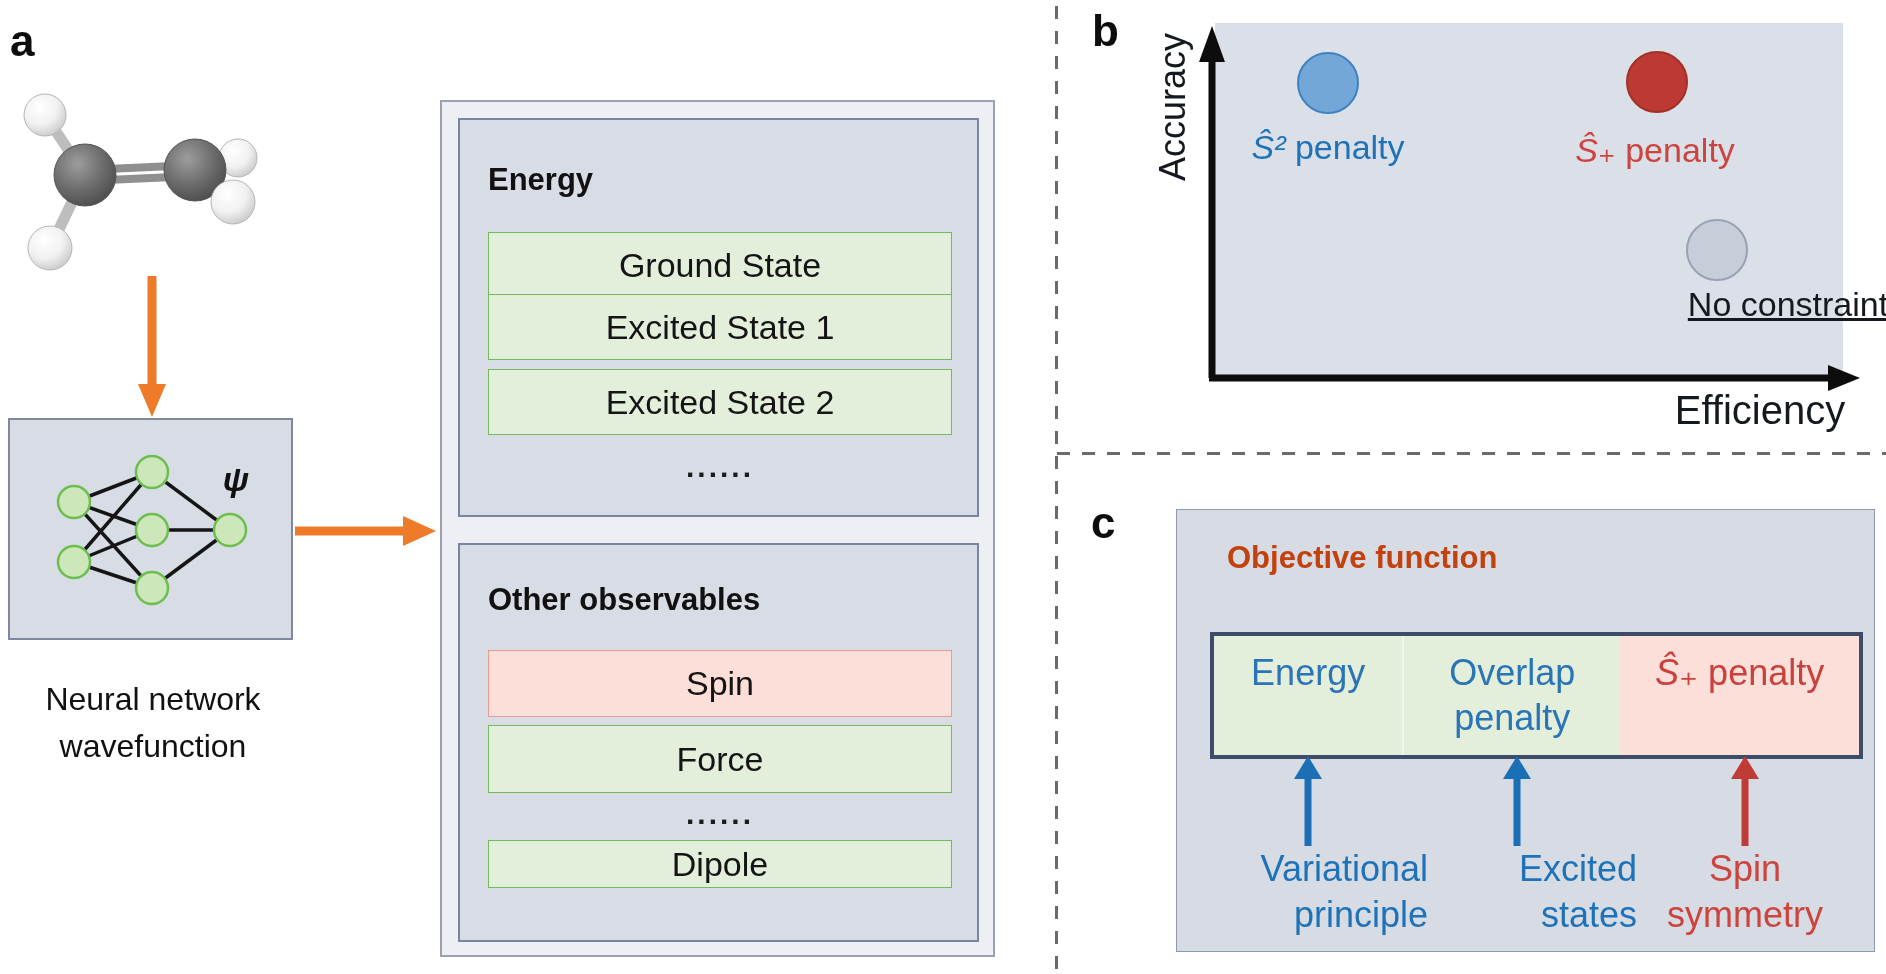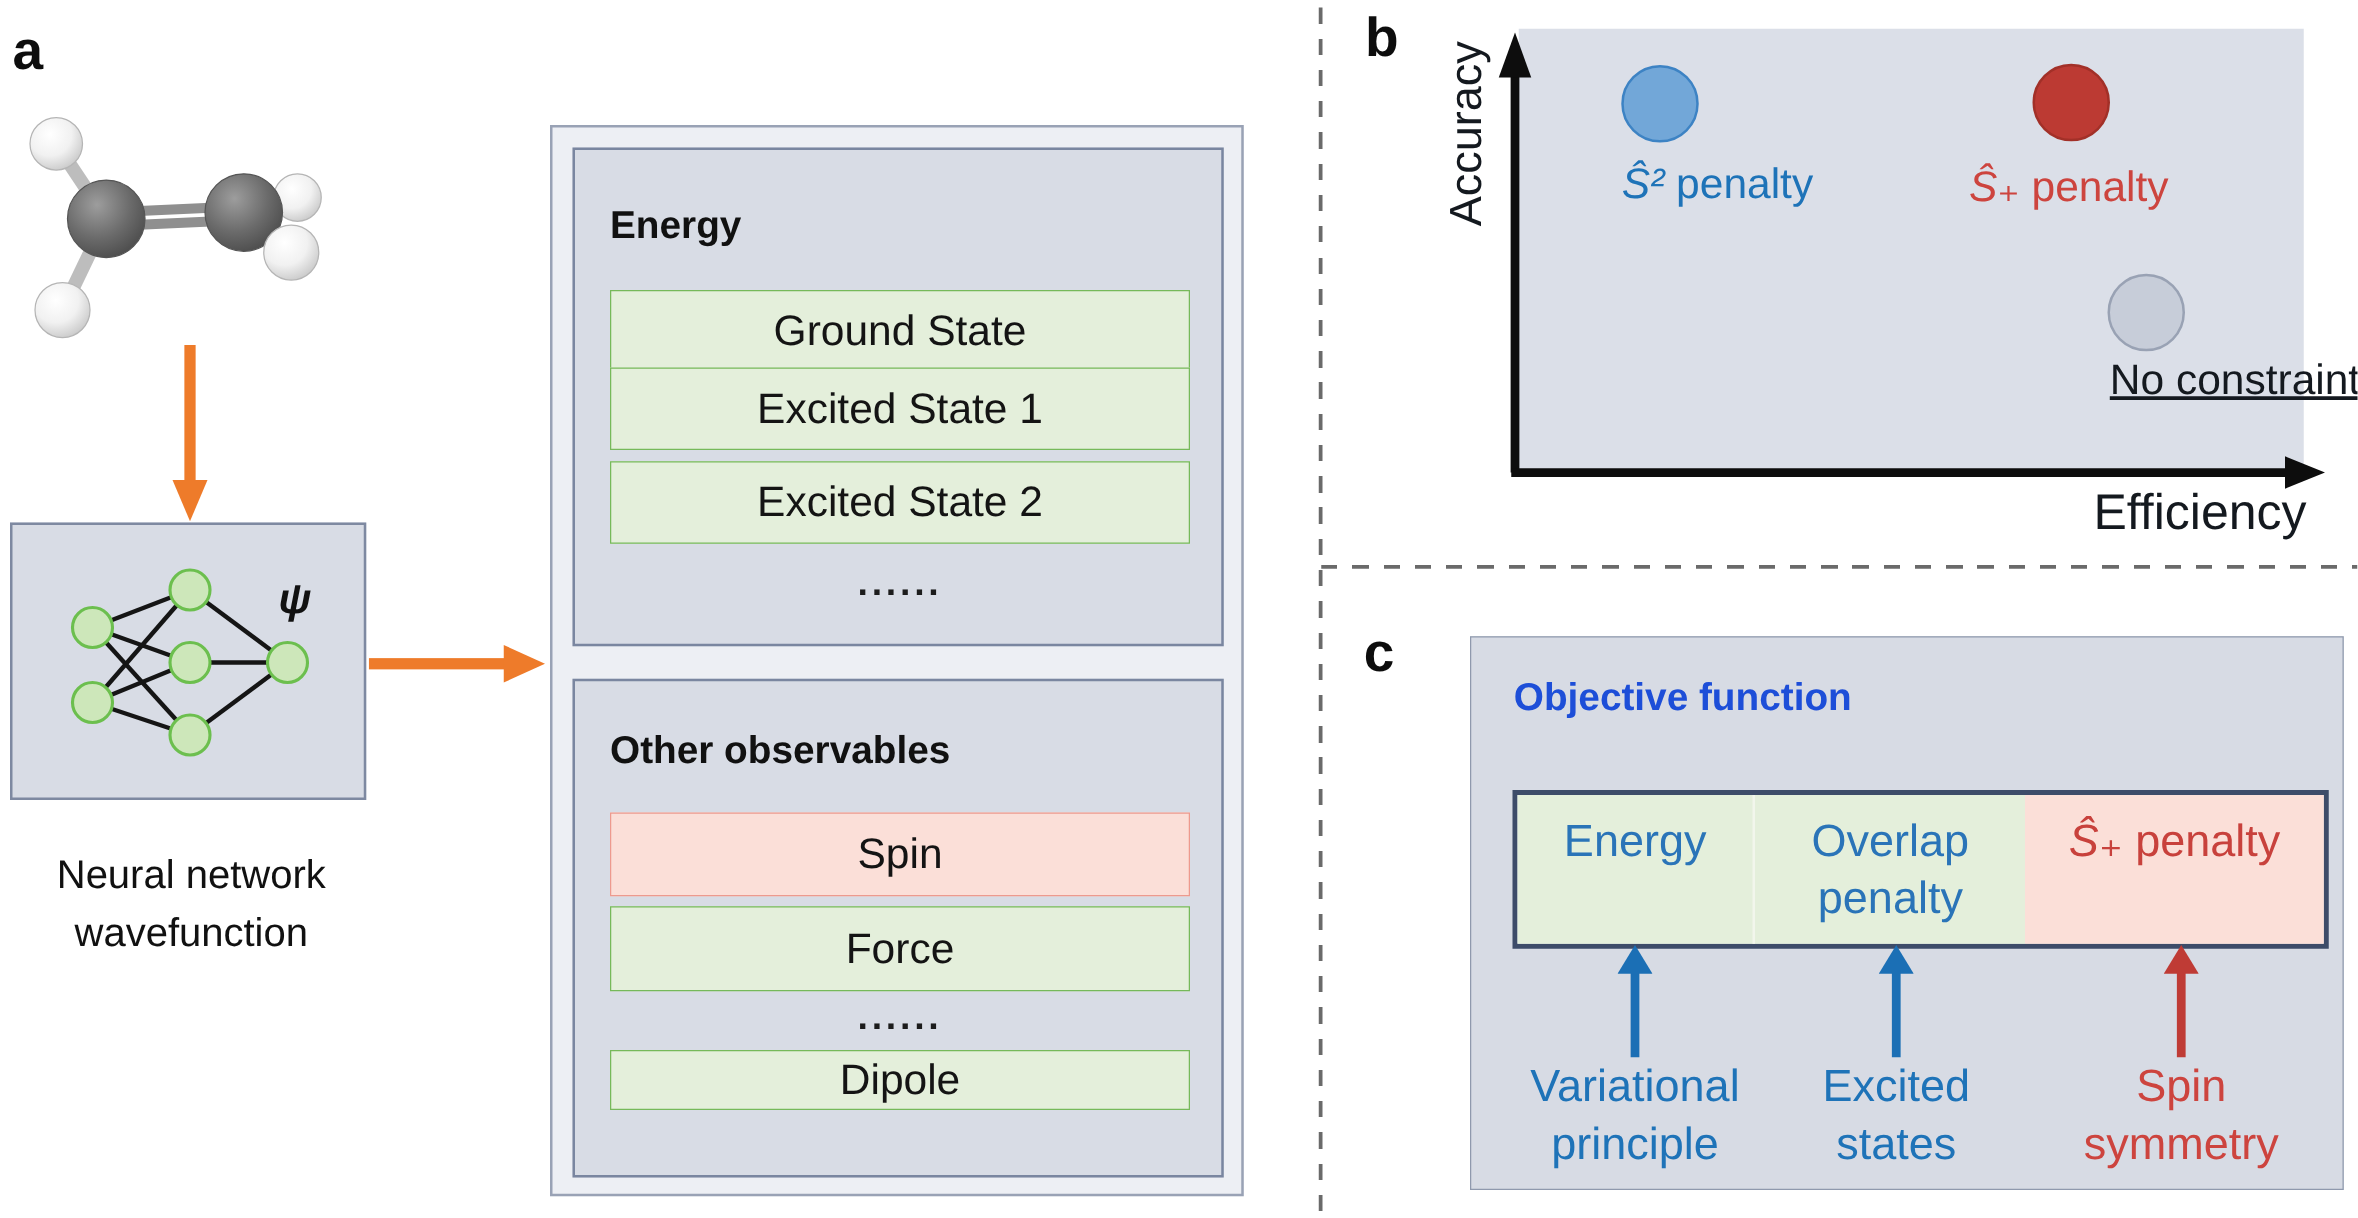--- a/index.html
+++ b/index.html
@@ -32,30 +32,30 @@
   .dot.blue{background:#72a7d8;border:2px solid #3d83c4;}
   .dot.red{background:#bc3a33;border:2px solid #a23028;}
   .dot.gray{background:#c7cdd9;border:2px solid #99a2b4;}
   .pt-label{width:220px;text-align:center;font-size:34px;}
   .pt-label.blue{color:#1e73b8;}
   .pt-label.red{color:#cd443e;}
   .pt-label.black{color:#14191f;}
   .sym{font-style:italic;}
   
   .c-box{left:1176px;top:509px;width:699px;height:443px;background:#d7dbe4;border:1.5px solid #8f99ad;box-sizing:border-box;}
-  .c-title{position:absolute;left:34px;top:30px;font-size:31px;font-weight:bold;color:#1d4ed8;}
+  .c-title{position:absolute;left:50px;top:30px;font-size:31px;font-weight:bold;color:#c2410c;}
   .obj-bar{position:absolute;left:33px;top:122px;width:653px;height:127px;border:4px solid #3d4c69;box-sizing:border-box;display:flex;}
   .cell{height:100%;box-sizing:border-box;padding-top:14px;text-align:center;font-size:36px;line-height:45px;white-space:pre-line;}
   .cell.green{background:#e4efdb;color:#2a74b8;}
   .cell.pink{background:#fbdfd8;color:#c8413c;}
   .cell.c1{width:29.5%;border-right:2px solid #f2f6ec;}
   .cell.c2{width:33.5%;}
   .cell.c3{width:37%;}
   .arrow-label{width:240px;text-align:center;font-size:36px;line-height:46px;top:846px;white-space:pre-line;}
-  .arrow-label.blue{color:#1e73b8;}
+  .arrow-label.blue{color:#1e73b8;text-align:right;}
   .arrow-label.red{color:#cd443e;}
   svg{display:block;}
 </style>
 </head>
 <body>
 
 <div class="abs panel-label" style="left:10px;top:16px;">a</div>
 
 <svg class="abs" style="left:8px;top:82px;" width="270" height="200" viewBox="0 0 270 200">
   <defs>
@@ -164,21 +164,21 @@
   <line x1="72" y1="368" x2="72" y2="48" stroke="#0d0d0d" stroke-width="7"></line>
   <polygon points="59,52 85,52 72,16" fill="#0d0d0d"></polygon>
   <line x1="69" y1="368" x2="692" y2="368" stroke="#0d0d0d" stroke-width="7"></line>
   <polygon points="688,355 688,381 720,368" fill="#0d0d0d"></polygon>
 </svg>
 
 <div class="abs yaxis-label">Accuracy</div>
 <div class="abs xaxis-label">Efficiency</div>
 
 <div class="abs dot blue" style="left:1297px;top:52px;"></div>
-<div class="abs pt-label blue" style="left:1264px;top:128px;"><span class="sym">Ŝ²</span><span> penalty</span></div>
+<div class="abs pt-label blue" style="left:1218px;top:128px;"><span class="sym">Ŝ²</span><span> penalty</span></div>
 
 <div class="abs dot red" style="left:1626px;top:51px;"></div>
 <div class="abs pt-label red" style="left:1545px;top:130px;"><span class="sym">Ŝ₊</span><span> penalty</span></div>
 
 <div class="abs dot gray" style="left:1686px;top:219px;"></div>
 <div class="abs pt-label black" style="left:1663px;top:285px;width:250px;text-decoration:underline;">No constraint</div>
 
 <div class="abs panel-label" style="left:1091px;top:498px;">c</div>
 
 <div class="abs c-box">

